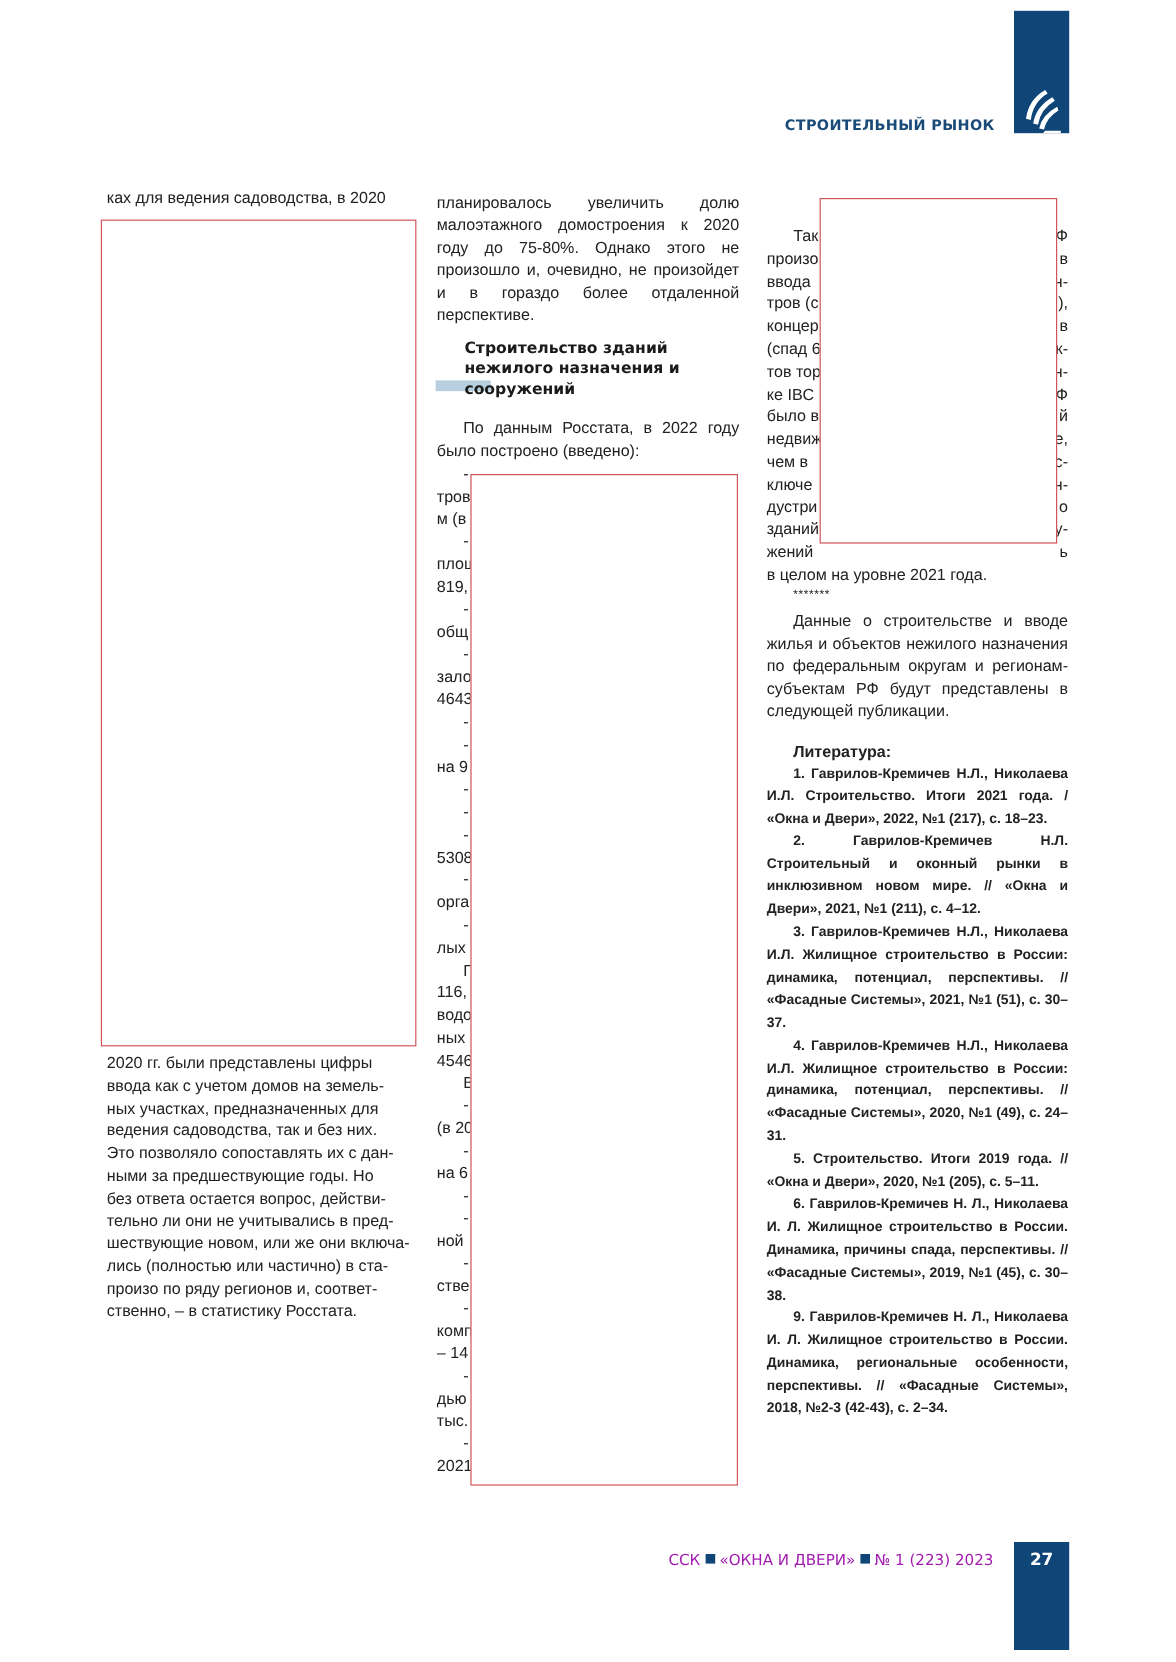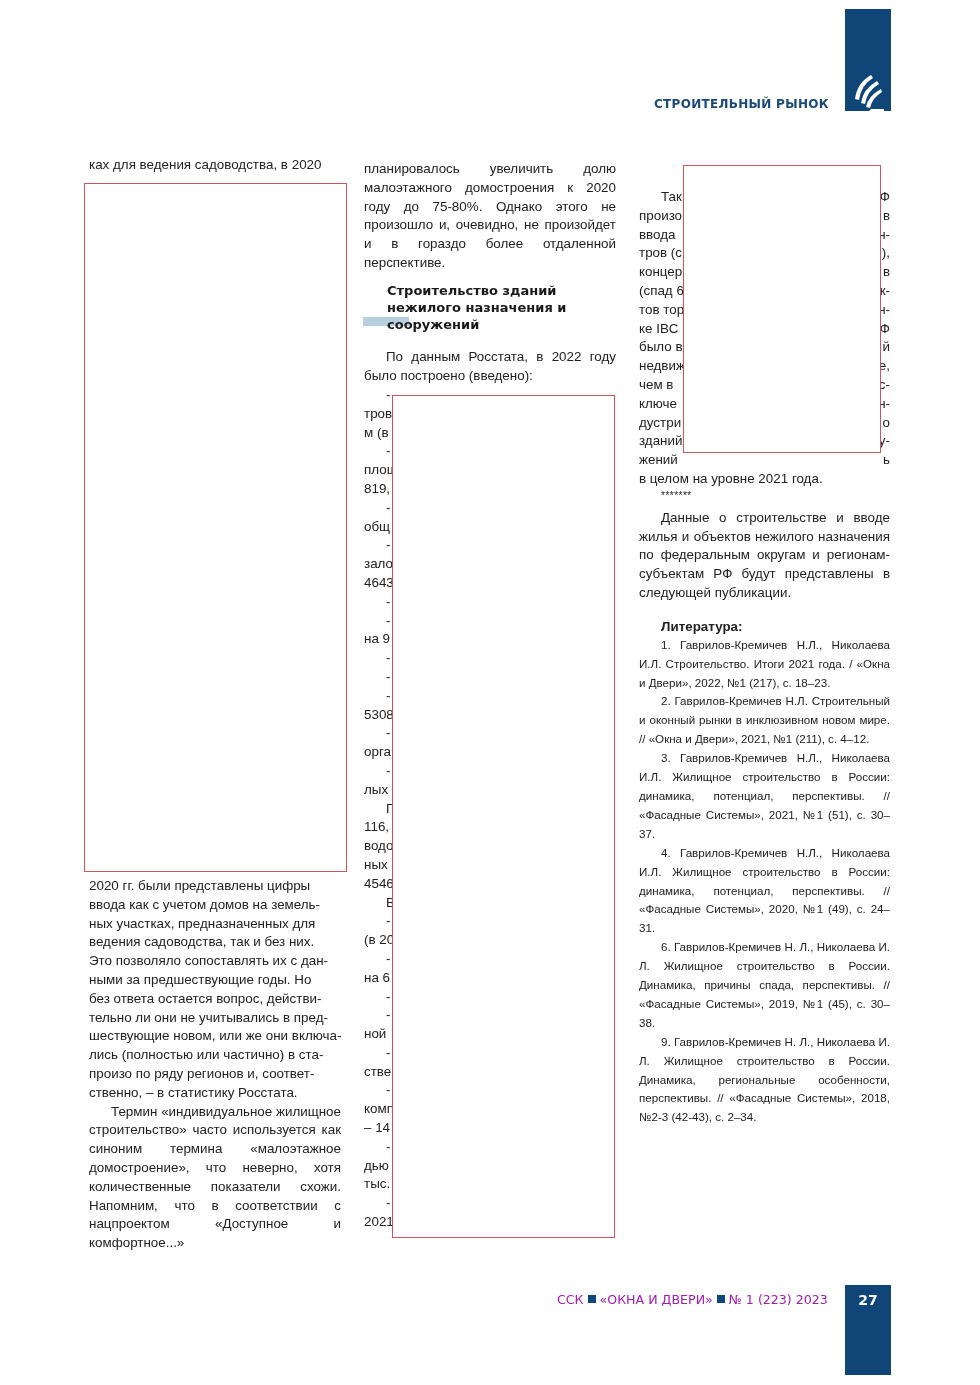--- a/index.html
+++ b/index.html
@@ -21,21 +21,21 @@
 
     .redact { position: absolute; border: 1.5px solid #d0555a; background: #ffffff; }
 
     .section-heading { position: absolute; left: 387px; top: 282px; width: 220px; font-family: "DejaVu Sans", sans-serif; font-weight: bold; font-size: 13px; line-height: 17px; color: #1a1a1a; }
     .heading-accent { position: absolute; left: 363px; top: 317px; width: 46px; height: 9px; background: #b8cfdf; }
 
     .stars { font-size: 10px; letter-spacing: 0.5px; margin-left: 22px; line-height: 14px; }
 
     .lit-title { font-weight: bold; font-size: 13.4px; margin-left: 22px; margin-top: 14px; line-height: 19px; }
     .refs { font-size: 11.6px; line-height: 18.9px; text-align: justify; }
-    .ref { display: block; text-indent: 22px; }
+    .ref { display: block; text-indent: 22px; font-weight: bold; }
 
     .footer-text { position: absolute; top: 1292px; left: 557px; font-family: "DejaVu Sans", sans-serif; font-size: 12.6px; color: #a21caf; white-space: nowrap; }
     .footer-text .sq { display: inline-block; width: 8px; height: 8px; background: #0f4677; margin: 0 4px 1px 4px; }
     .page-num-box { position: absolute; left: 845px; top: 1285px; width: 46px; height: 90px; background: #0f4677; }
     .page-num { position: absolute; left: 0; top: 7px; width: 46px; text-align: center; color: #ffffff; font-family: "DejaVu Sans", sans-serif; font-weight: bold; font-size: 14px; }
   </style>
 </head>
 <body>
 
 <div class="header-section">СТРОИТЕЛЬНЫЙ РЫНОК</div>
@@ -58,21 +58,20 @@
   <span class="line">ных участках, предназначенных для</span>
   <span class="line">ведения садоводства, так и без них.</span>
   <span class="line">Это позволяло сопоставлять их с дан-</span>
   <span class="line">ными за предшествующие годы. Но</span>
   <span class="line">без ответа остается вопрос, действи-</span>
   <span class="line">тельно ли они не учитывались в пред-</span>
   <span class="line">шествующие новом, или же они включа-</span>
   <span class="line">лись (полностью или частично) в ста-</span>
   <span class="line">произо по ряду регионов и, соответ-</span>
   <span class="line">ственно, – в статистику Росстата.</span>
-  <span class="p indent">Термин «индивидуальное жилищное строительство» часто используется как синоним термина «малоэтажное домостроение», что неверно, хотя количественные показатели схожи. Напомним, что в соответствии с нацпроектом «Доступное и комфортное...»</span>
 </div>
 
 <div class="col col-mid" style="top:160px;">
   <span class="p">планировалось увеличить долю малоэтажного домостроения к 2020 году до 75-80%. Однако этого не произошло и, очевидно, не произойдет и в гораздо более отдаленной перспективе.</span>
 </div>
 <div class="heading-accent"></div>
 <div class="section-heading">Строительство зданий нежилого назначения и сооружений</div>
 <div class="col col-mid" style="top:348px;">
   <span class="p indent">По данным Росстата, в 2022 году было построено (введено):</span>
 </div>
@@ -190,20 +189,21 @@
       <span style="position:absolute; left:0;">в целом на уровне 2021 года.</span>
     </div>
   <div class="stars">*******</div>
   <span class="p indent" style="text-align:justify; margin-top:6px;">Данные о строительстве и вводе жилья и объектов нежилого назначения по федеральным округам и регионам-субъектам РФ будут представлены в следующей публикации.</span>
   <div class="lit-title">Литература:</div>
   <div class="refs">
     <span class="ref">1. Гаврилов-Кремичев Н.Л., Николаева И.Л. Строительство. Итоги 2021 года. / «Окна и Двери», 2022, №1 (217), с. 18–23.</span>
     <span class="ref">2. Гаврилов-Кремичев Н.Л. Строительный и оконный рынки в инклюзивном новом мире. // «Окна и Двери», 2021, №1 (211), с. 4–12.</span>
     <span class="ref">3. Гаврилов-Кремичев Н.Л., Николаева И.Л. Жилищное строительство в России: динамика, потенциал, перспективы. // «Фасадные Системы», 2021, №1 (51), с. 30–37.</span>
     <span class="ref">4. Гаврилов-Кремичев Н.Л., Николаева И.Л. Жилищное строительство в России: динамика, потенциал, перспективы. // «Фасадные Системы», 2020, №1 (49), с. 24–31.</span>
+    <span class="ref">5. Строительство. Итоги 2019 года. // «Окна и Двери», 2020, №1 (205), с. 5–11.</span>
     <span class="ref">6. Гаврилов-Кремичев Н. Л., Николаева И. Л. Жилищное строительство в России. Динамика, причины спада, перспективы. // «Фасадные Системы», 2019, №1 (45), с. 30–38.</span>
     <span class="ref">9. Гаврилов-Кремичев Н. Л., Николаева И. Л. Жилищное строительство в России. Динамика, региональные особенности, перспективы. // «Фасадные Системы», 2018, №2-3 (42-43), с. 2–34.</span>
   </div>
 </div>
 <div class="redact" style="left:683px; top:165px; width:198px; height:288px;"></div>
 
 <div class="footer-text">
   <span>ССК</span><span class="sq"></span><span>«ОКНА И ДВЕРИ»</span><span class="sq"></span><span>№ 1 (223) 2023</span>
 </div>
 <div class="page-num-box">

